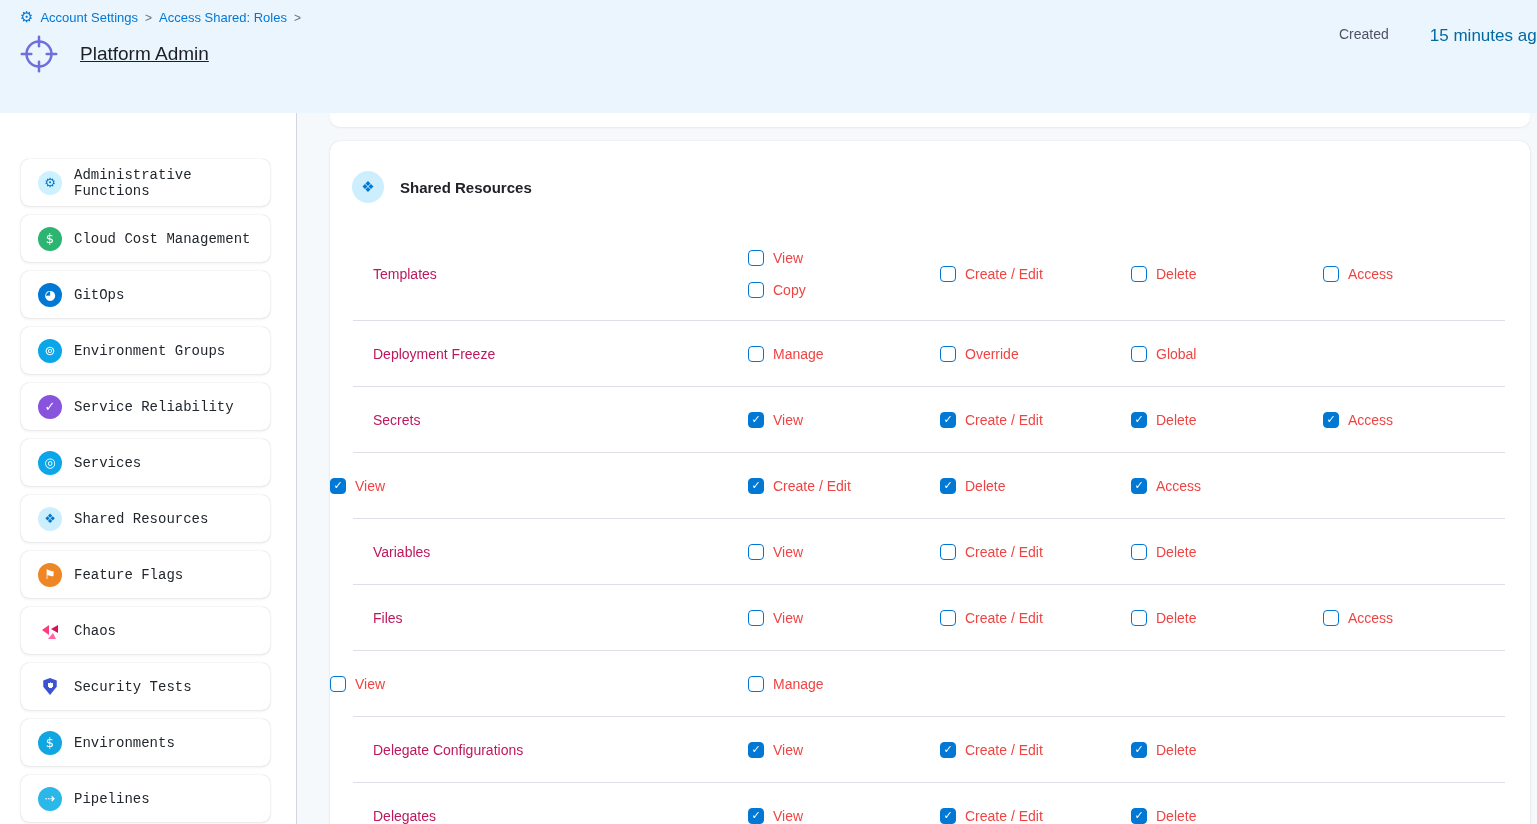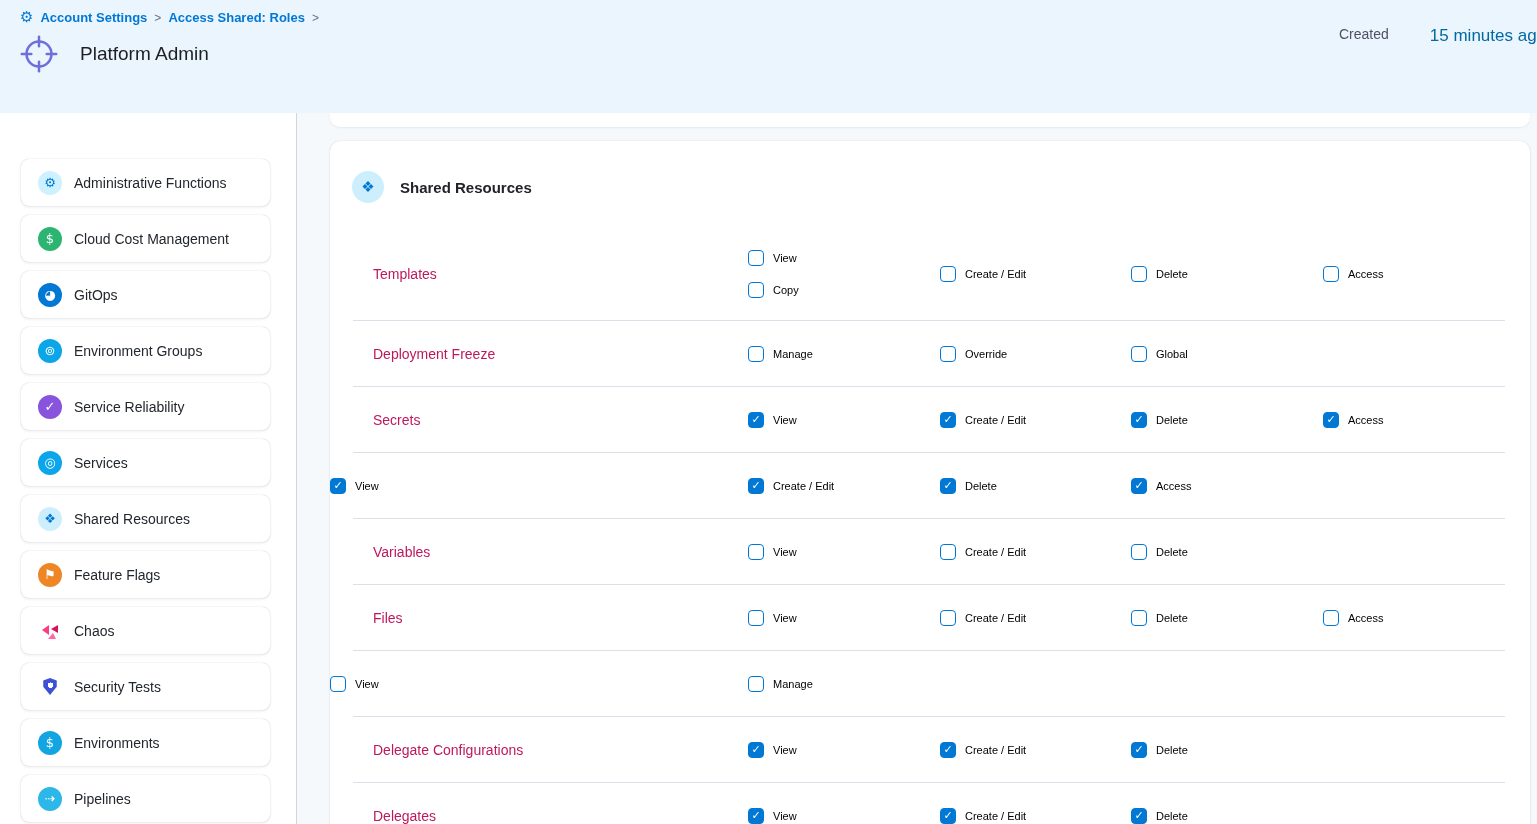--- a/index.html
+++ b/index.html
@@ -5,42 +5,42 @@
   * { margin:0; padding:0; box-sizing:border-box; }
   html,body { width:1537px; height:824px; overflow:hidden;
     font-family:"Liberation Sans","DejaVu Sans",sans-serif; background:#fff; }
 
   
   .page-header { position:relative; width:100%; height:113px; background:#eaf5fe; }
   .breadcrumb { display:flex; align-items:center; gap:7px; padding:10px 0 0 20px;
     font-size:13px; }
   .breadcrumb .gear { color:#0278d5; font-size:15px; line-height:1;
     font-family:"DejaVu Sans",sans-serif; }
-  .breadcrumb a { color:#0278d5; text-decoration:none; font-weight:700; cursor:pointer; }
+  .breadcrumb a { color:#0278d5; text-decoration:none; font-weight:400; cursor:pointer; }
   .breadcrumb .sep { color:#6b6f82; font-size:12px; }
   .title-row { display:flex; align-items:center; margin:6px 0 0 16px; }
   .title-row svg { display:block; }
-  .page-title { margin-left:18px; font-size:19px; font-weight:500; color:#1d1f24; }
+  .page-title { margin-left:18px; font-size:19px; font-weight:500; color:#1d1f24;text-decoration:underline; }
   .meta { position:absolute; left:1339px; top:26px; display:flex; white-space:nowrap; }
   .meta-col { display:flex; flex-direction:row; gap:5px; }
   .meta-label { font-size:14px; color:#4f5162; }
   .meta-value { font-size:17px; color:#0369a1;margin-left:36px; }
   .meta-divider { width:1px; background:#c6c8d6; height:40px; margin:0 14px; }
 
   
   .layout { display:flex; width:100%; height:711px; }
   .sidebar { width:297px; background:#fff; border-right:1px solid #d3d6e0; flex:none; }
   .sidebar-list { margin:46px 0 0 21px; }
   .side-item { width:249px; height:47px; background:#fff; border-radius:8px;
     margin-bottom:9px; display:flex; align-items:center; padding-left:17px;
     box-shadow:0 0 1px rgba(40,41,61,.25), 0 1px 3px rgba(96,97,112,.14); cursor:pointer; }
   .side-icon { width:24px; height:24px; border-radius:50%; display:flex;
     align-items:center; justify-content:center; flex:none;
     font-family:"DejaVu Sans",sans-serif; font-size:13px; line-height:1; }
-  .side-label { margin-left:12px; font-size:14px; color:#22272d; }
+  .side-label { margin-left:12px; font-size:14px; color:#22272d;font-family:Liberation Mono, monospace; }
   .shield { width:15px; height:17px;
     background:radial-gradient(circle at 50% 42%, #fff 0 2.6px, #3b52d4 2.7px);
     clip-path:polygon(50% 0%, 95% 14%, 95% 52%, 50% 100%, 5% 52%, 5% 14%); }
 
   .main { flex:1; background:#f5f9fc; }
   .prev-card { height:14px; margin:0 7px 0 33px; background:#fff;
     border-radius:0 0 10px 10px;
     box-shadow:0 1px 2px rgba(96,97,112,.10); }
   .card { margin:14px 7px 0 33px; background:#fff; border-radius:10px;
     min-height:760px;
@@ -57,21 +57,21 @@
     align-items:center; min-height:65px; padding:14px 0; }
   .resource-name { padding-left:43px; font-size:14px; color:#be185d; }
   .perm-cell { display:flex; flex-direction:column; gap:16px; }
   .perm-cell.multi { padding:8px 0; }
   .perm-option { display:flex; align-items:center; gap:9px; cursor:pointer; }
   .cb { width:16px; height:16px; border-radius:4px; border:1.5px solid #0278d5;
     background:#fff; display:flex; align-items:center; justify-content:center;
     font-size:11px; font-weight:700; color:#fff; flex:none;
     font-family:"DejaVu Sans",sans-serif; line-height:1; }
   .cb.checked { background:#0278d5; }
-  .perm-label { font-size:11px; color:#000000; }
+  .perm-label { font-size:14px; color:#ef4444; }
   .row-divider { height:1px; background:#dcdee8; margin:0 25px 0 23px; }
 </style>
 </head>
 <body>
 
 <header class="page-header">
   <nav class="breadcrumb">
     <span class="gear">⚙</span>
     <a>Account Settings</a>
     <span class="sep">&gt;</span>

